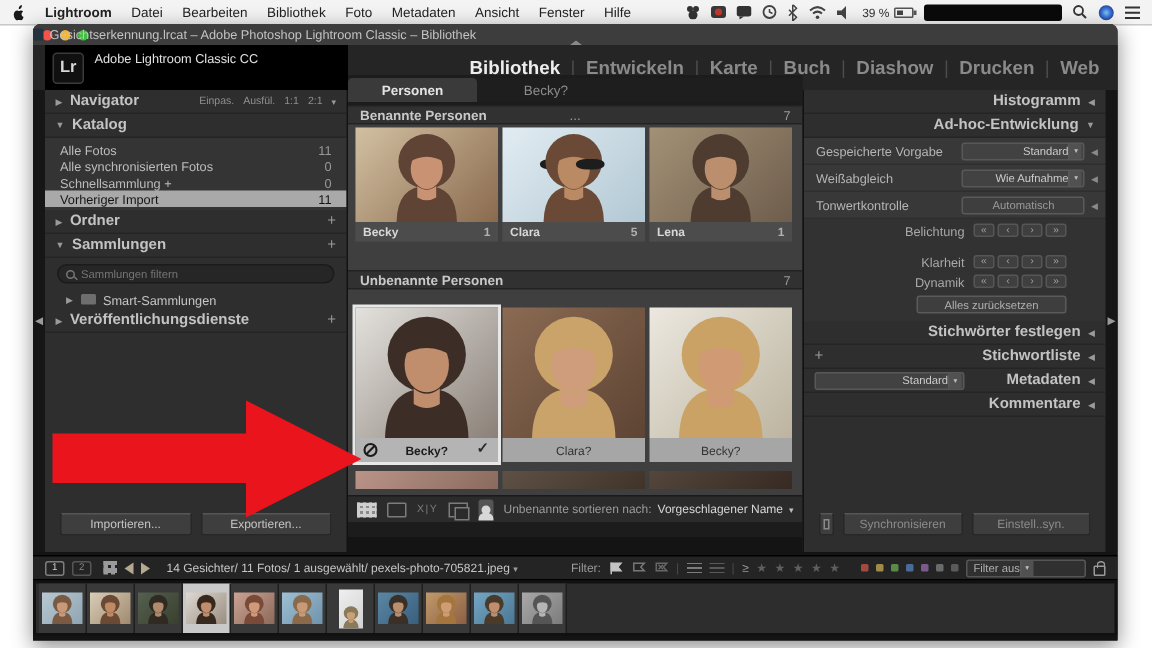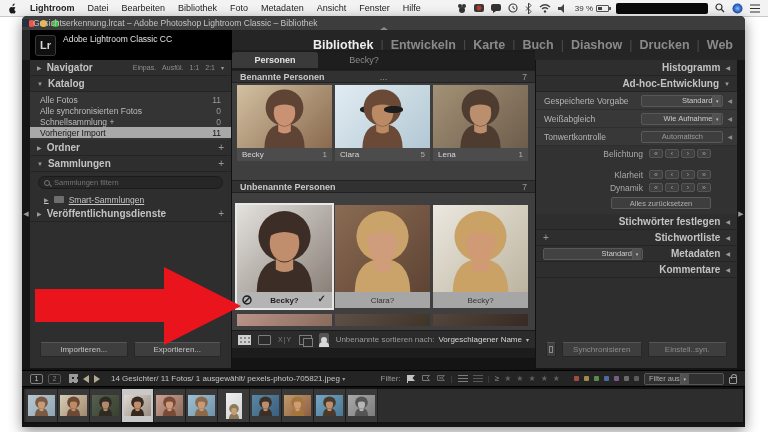--- a/index.html
+++ b/index.html
@@ -67,21 +67,21 @@
   .kat-items{background:#343434;padding:2px 0;}
   .krow{height:11px;display:flex;align-items:center;padding:0 10px;font-size:8.5px;color:#bdbdbd;}
   .krow .cnt{margin-left:auto;color:#999;}
   .krow.sel{background:#a9a9a9;color:#141414;font-weight:normal;}
   .krow.sel .cnt{color:#141414;}
   .searchbox{margin:4px 8px;height:13px;background:#262626;border:1px solid #1b1b1b;border-radius:7px;
     display:flex;align-items:center;padding:0 5px;gap:4px;}
   .searchbox input{flex:1;background:transparent;border:0;outline:0;font-size:7.5px;color:#9a9a9a;}
   .mag{width:6px;height:6px;border:1px solid #777;border-radius:50%;position:relative;flex:none;}
   .mag::after{content:"";position:absolute;left:4px;top:4px;width:3px;height:1px;background:#777;transform:rotate(45deg);}
-  .smartrow{height:13px;display:flex;align-items:center;gap:5px;padding:0 14px;font-size:8.5px;color:#c6c6c6;text-decoration:underline;}
+  .smartrow{height:13px;display:flex;align-items:center;gap:5px;padding:0 14px;font-size:8.5px;color:#c6c6c6;}
   .smartrow .tri{font-size:6px;color:#9a9a9a;}
   .coll-ico{width:10px;height:7px;background:#6e6e6e;border-radius:1px;}
   .panel-btns{position:absolute;left:0;bottom:11px;width:100%;display:flex;gap:6px;padding:0 10px;}
   .pbtn{flex:1;height:15px;background:#3e3e3e;border:1px solid #272727;border-top-color:#565656;border-radius:2px;
     font-size:8px;color:#c4c4c4;display:flex;align-items:center;justify-content:center;white-space:nowrap;}
   .pbtn.dim{color:#8b8b8b;}
   .sync-toggle{width:10px;height:15px;background:#3e3e3e;border:1px solid #272727;border-top-color:#565656;
     border-radius:2px;flex:none;display:flex;align-items:center;justify-content:center;}
   .sync-toggle i{width:4px;height:7px;border:1px solid #8a8a8a;display:block;}
 
@@ -380,21 +380,21 @@
         <div class="tabsrow">
           <span class="tab active">Personen</span>
           <span class="tab inactive">Becky?</span>
         </div>
 
         <div class="sechdr" style="top:20px;">
           <span>Benannte Personen</span>
           <span class="more">...</span>
           <span class="cnt">7</span>
         </div>
-        <div class="gridarea" style="top:33px;height:97px;">
+        <div class="gridarea" style="top:33px;height:97px;font-weight:bold;">
           <div class="cells">
             <div class="pcell">
               <div class="pphoto" style="height:63px;--bg1:#d2c0a2;--bg2:#8a6a4e;--hair:#5f4334;--skin:#c99272">
                 <svg class="face">
                     <use href="#face-sil"></use>
                   </svg>
               </div>
               <div class="plabel">
                 <span>Becky</span>
                 <span class="cnt">1</span>

